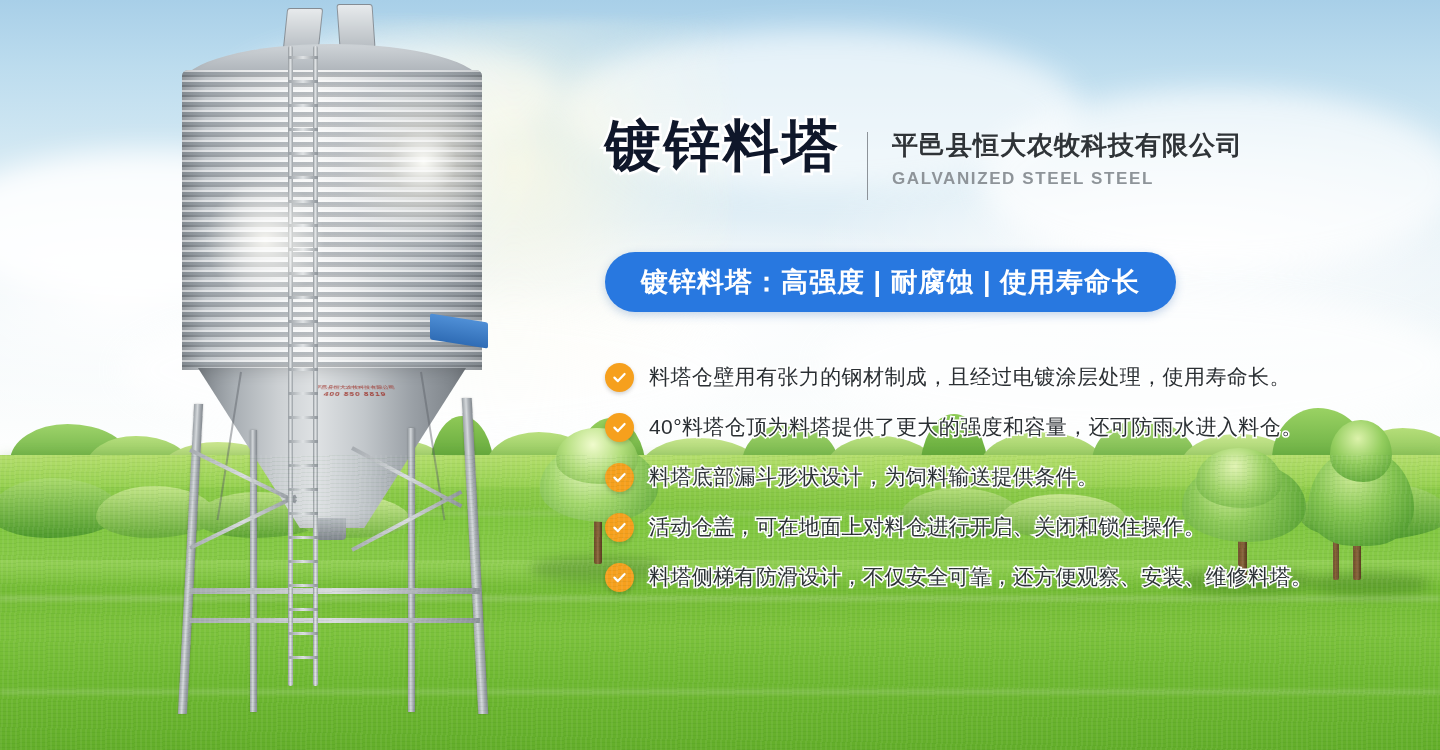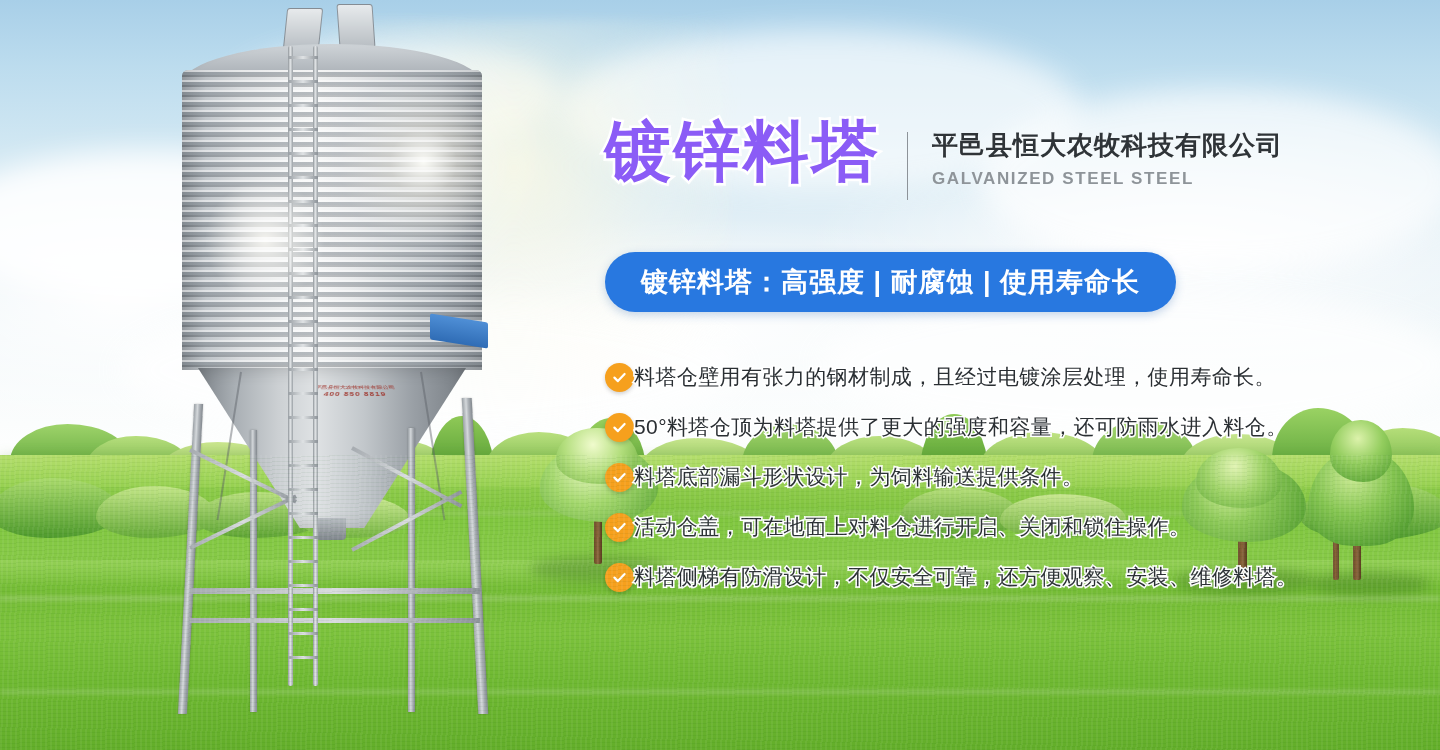--- a/index.html
+++ b/index.html
@@ -109,21 +109,21 @@
     pointer-events:none;mix-blend-mode:screen;}
   .glare2{position:absolute;left:105px;top:180px;width:140px;height:120px;
     background:radial-gradient(circle, rgba(255,250,230,.85) 0%, rgba(255,255,255,0) 65%);
     pointer-events:none;mix-blend-mode:screen;}
 
   
   .content{position:absolute;left:600px;top:0;width:840px;height:750px;}
 
   .headrow{position:absolute;left:5px;top:118px;display:flex;align-items:flex-start;}
   .maintitle{
-    font-size:66px;font-weight:bold;line-height:1;color:#8b5cf6;
+    font-size:56px;font-weight:bold;line-height:1;color:#0f172a;
     letter-spacing:3px;
     -webkit-text-stroke:5px #ffffff;
     paint-order:stroke fill;
     text-shadow:0 2px 4px rgba(255,255,255,.9);
   }
   .divider{width:1px;height:68px;background:#8d9399;margin:14px 24px 0 26px;}
   .cobox{padding-top:12px;}
   .coname{font-size:26px;font-weight:bold;color:#2f3438;letter-spacing:1px;line-height:1.2;
     text-shadow:0 1px 2px rgba(255,255,255,.8);}
   .coen{font-size:17px;font-weight:bold;color:#8e9499;letter-spacing:1.6px;margin-top:8px;}
@@ -132,21 +132,21 @@
     background:#2878e0;border-radius:30px;display:flex;align-items:center;
     padding:0 36px;box-shadow:0 3px 10px rgba(30,90,170,.25);}
   .pill-text{color:#ffffff;font-size:27px;font-weight:bold;letter-spacing:1px;white-space:nowrap;}
 
   .bullets{position:absolute;left:5px;top:352px;width:840px;}
   .bullet{position:relative;height:50px;display:flex;align-items:center;}
   .chk{width:29px;height:29px;border-radius:50%;background:#f6a01d;
     flex:0 0 29px;display:flex;align-items:center;justify-content:center;
     box-shadow:0 2px 4px rgba(0,0,0,.18);}
   .chk svg{display:block;}
-  .btext{font-size:21px;color:#2a2f33;letter-spacing:.4px;white-space:nowrap;
+  .btext{margin-left:15px;font-size:21px;color:#2a2f33;letter-spacing:.4px;white-space:nowrap;
     -webkit-text-stroke:3px #ffffff;paint-order:stroke fill;
     text-shadow:0 1px 2px rgba(255,255,255,.85);}
 </style>
 </head>
 <body>
 
 <div class="stage">
 
   <div class="sky"></div>
   <div class="cloud c1"></div>
@@ -310,21 +310,21 @@
         </span>
         <span class="btext">料塔仓壁用有张力的钢材制成，且经过电镀涂层处理，使用寿命长。</span>
       </div>
 
       <div class="bullet">
         <span class="chk">
           <svg width="17" height="17" viewBox="0 0 17 17">
               <path d="M3.4 8.6 L6.9 12.1 L13.6 5.0" fill="none" stroke="#ffffff" stroke-width="2.2" stroke-linecap="round" stroke-linejoin="round"></path>
             </svg>
         </span>
-        <span class="btext">50°料塔仓顶为料塔提供了更大的强度和容量，还可防雨水进入料仓。</span>
+        <span class="btext">40°料塔仓顶为料塔提供了更大的强度和容量，还可防雨水进入料仓。</span>
       </div>
 
       <div class="bullet">
         <span class="chk">
           <svg width="17" height="17" viewBox="0 0 17 17">
               <path d="M3.4 8.6 L6.9 12.1 L13.6 5.0" fill="none" stroke="#ffffff" stroke-width="2.2" stroke-linecap="round" stroke-linejoin="round"></path>
             </svg>
         </span>
         <span class="btext">料塔底部漏斗形状设计，为饲料输送提供条件。</span>
       </div>

